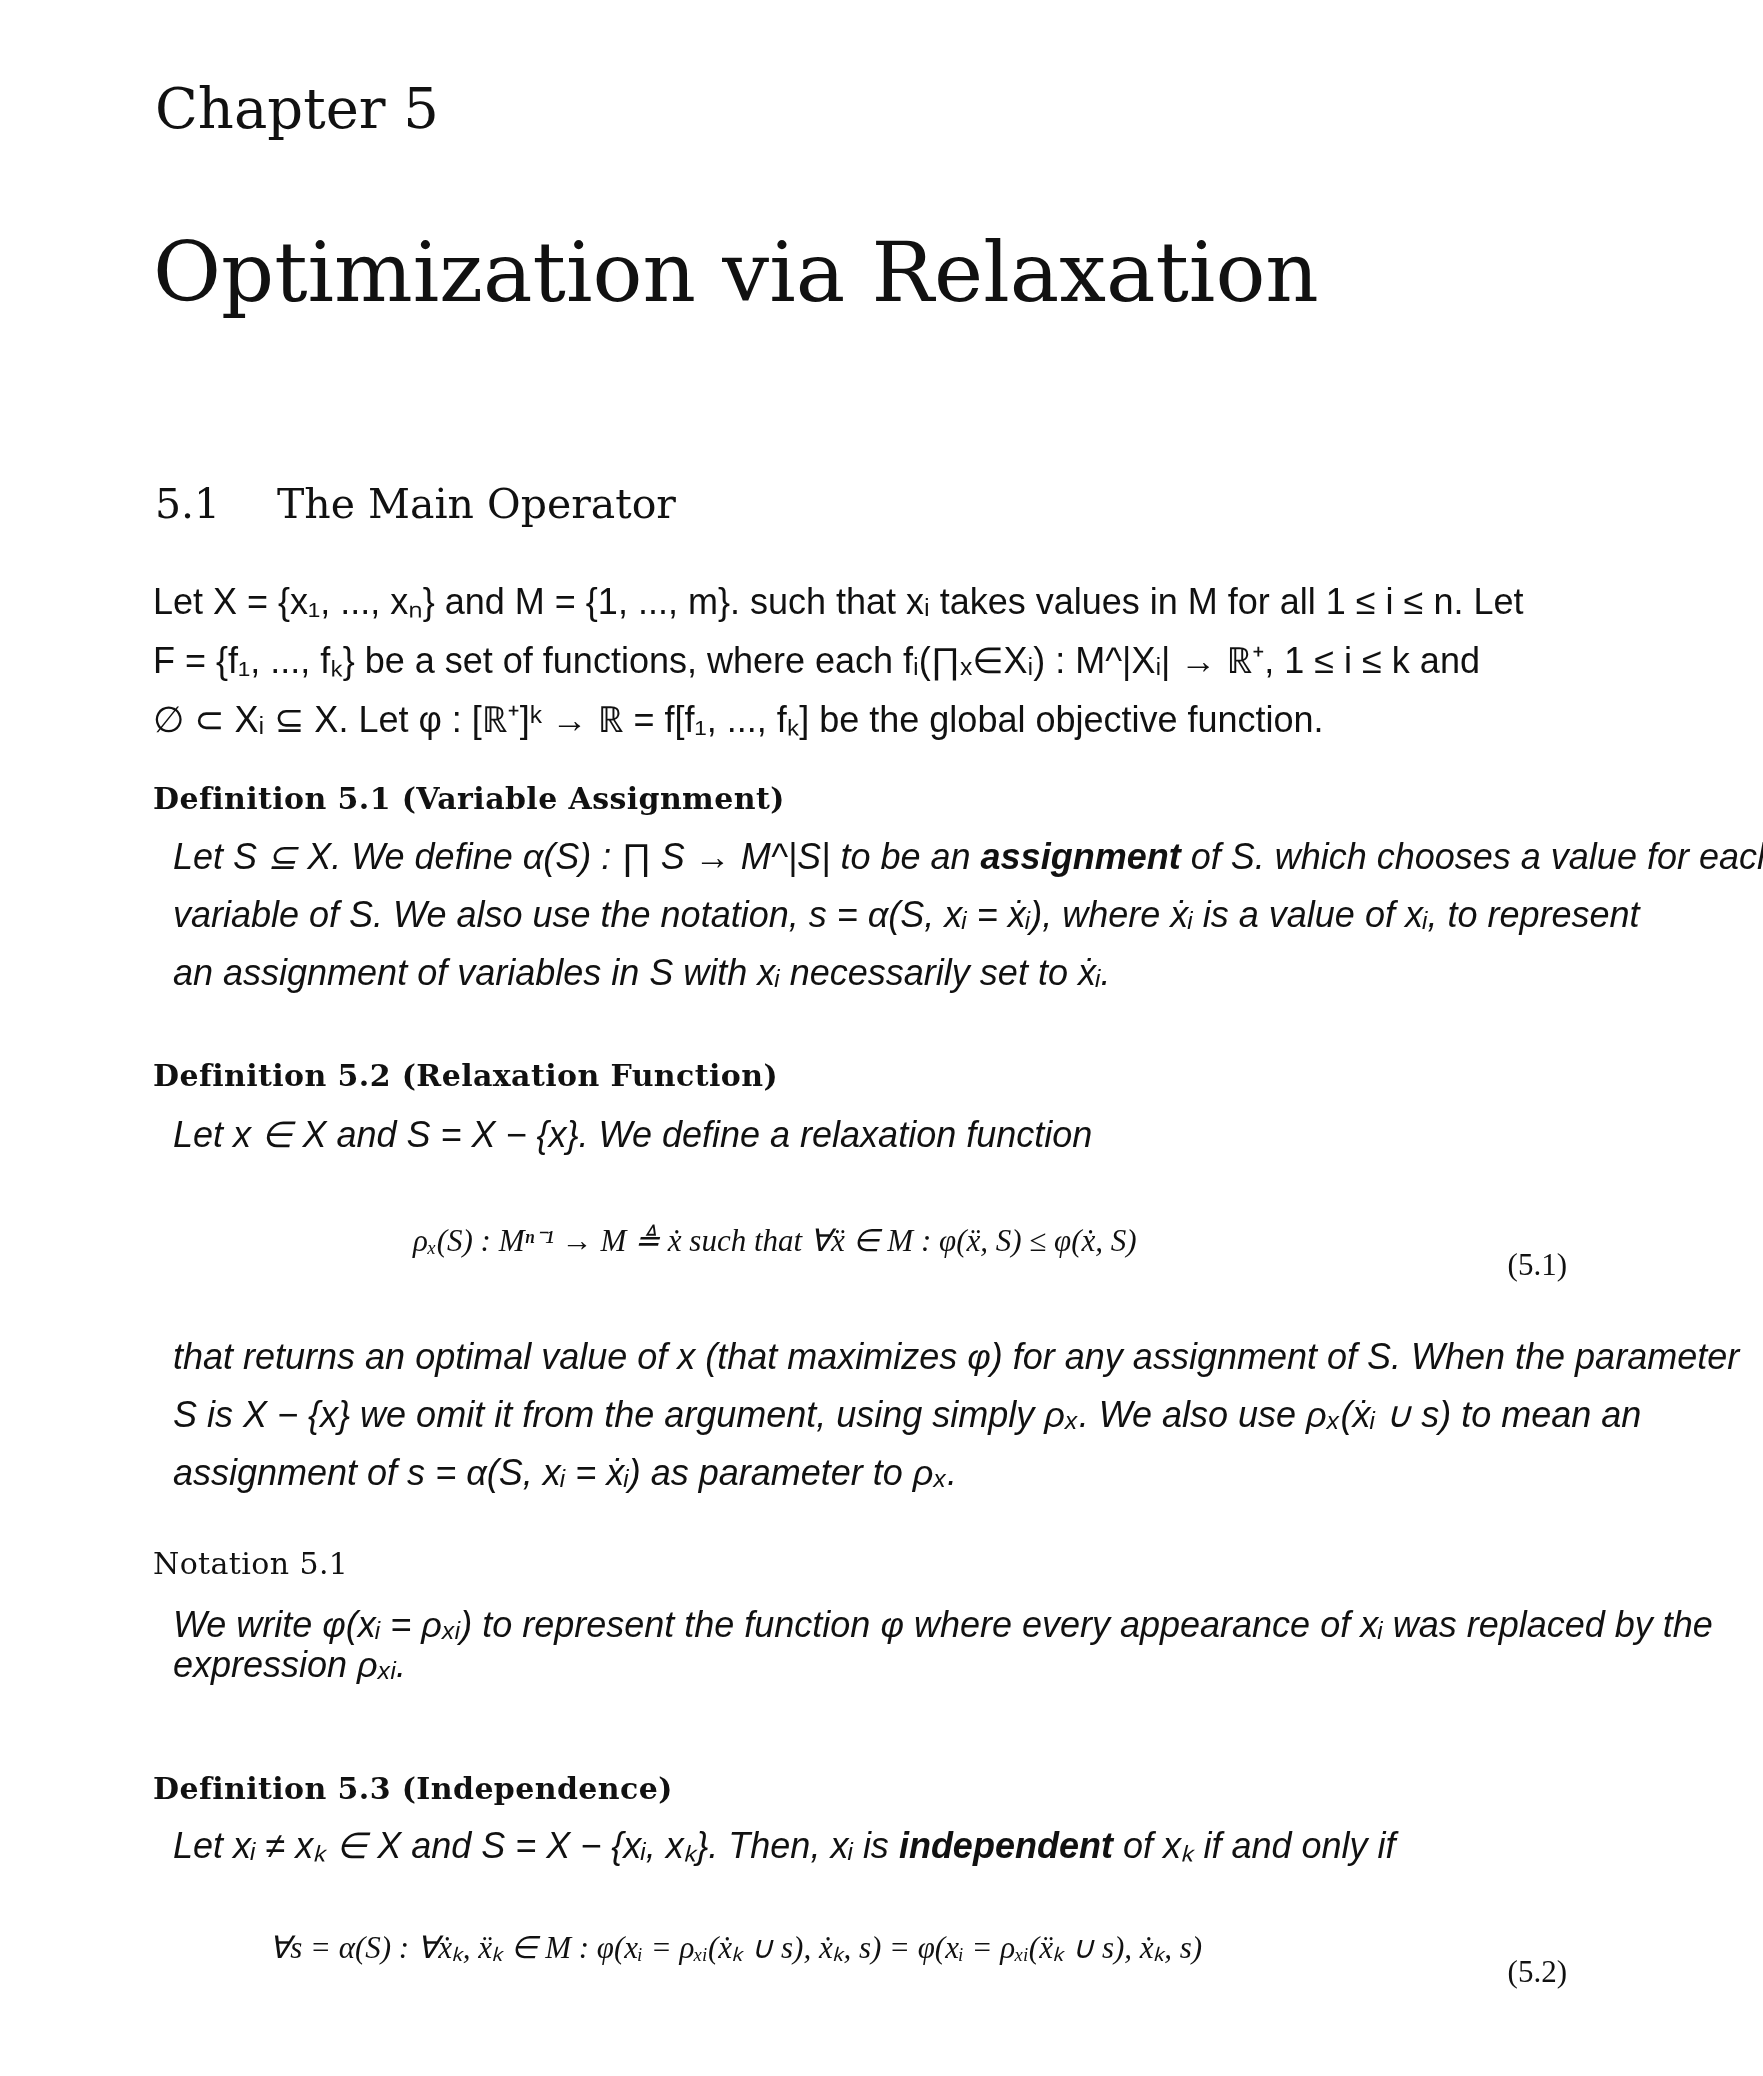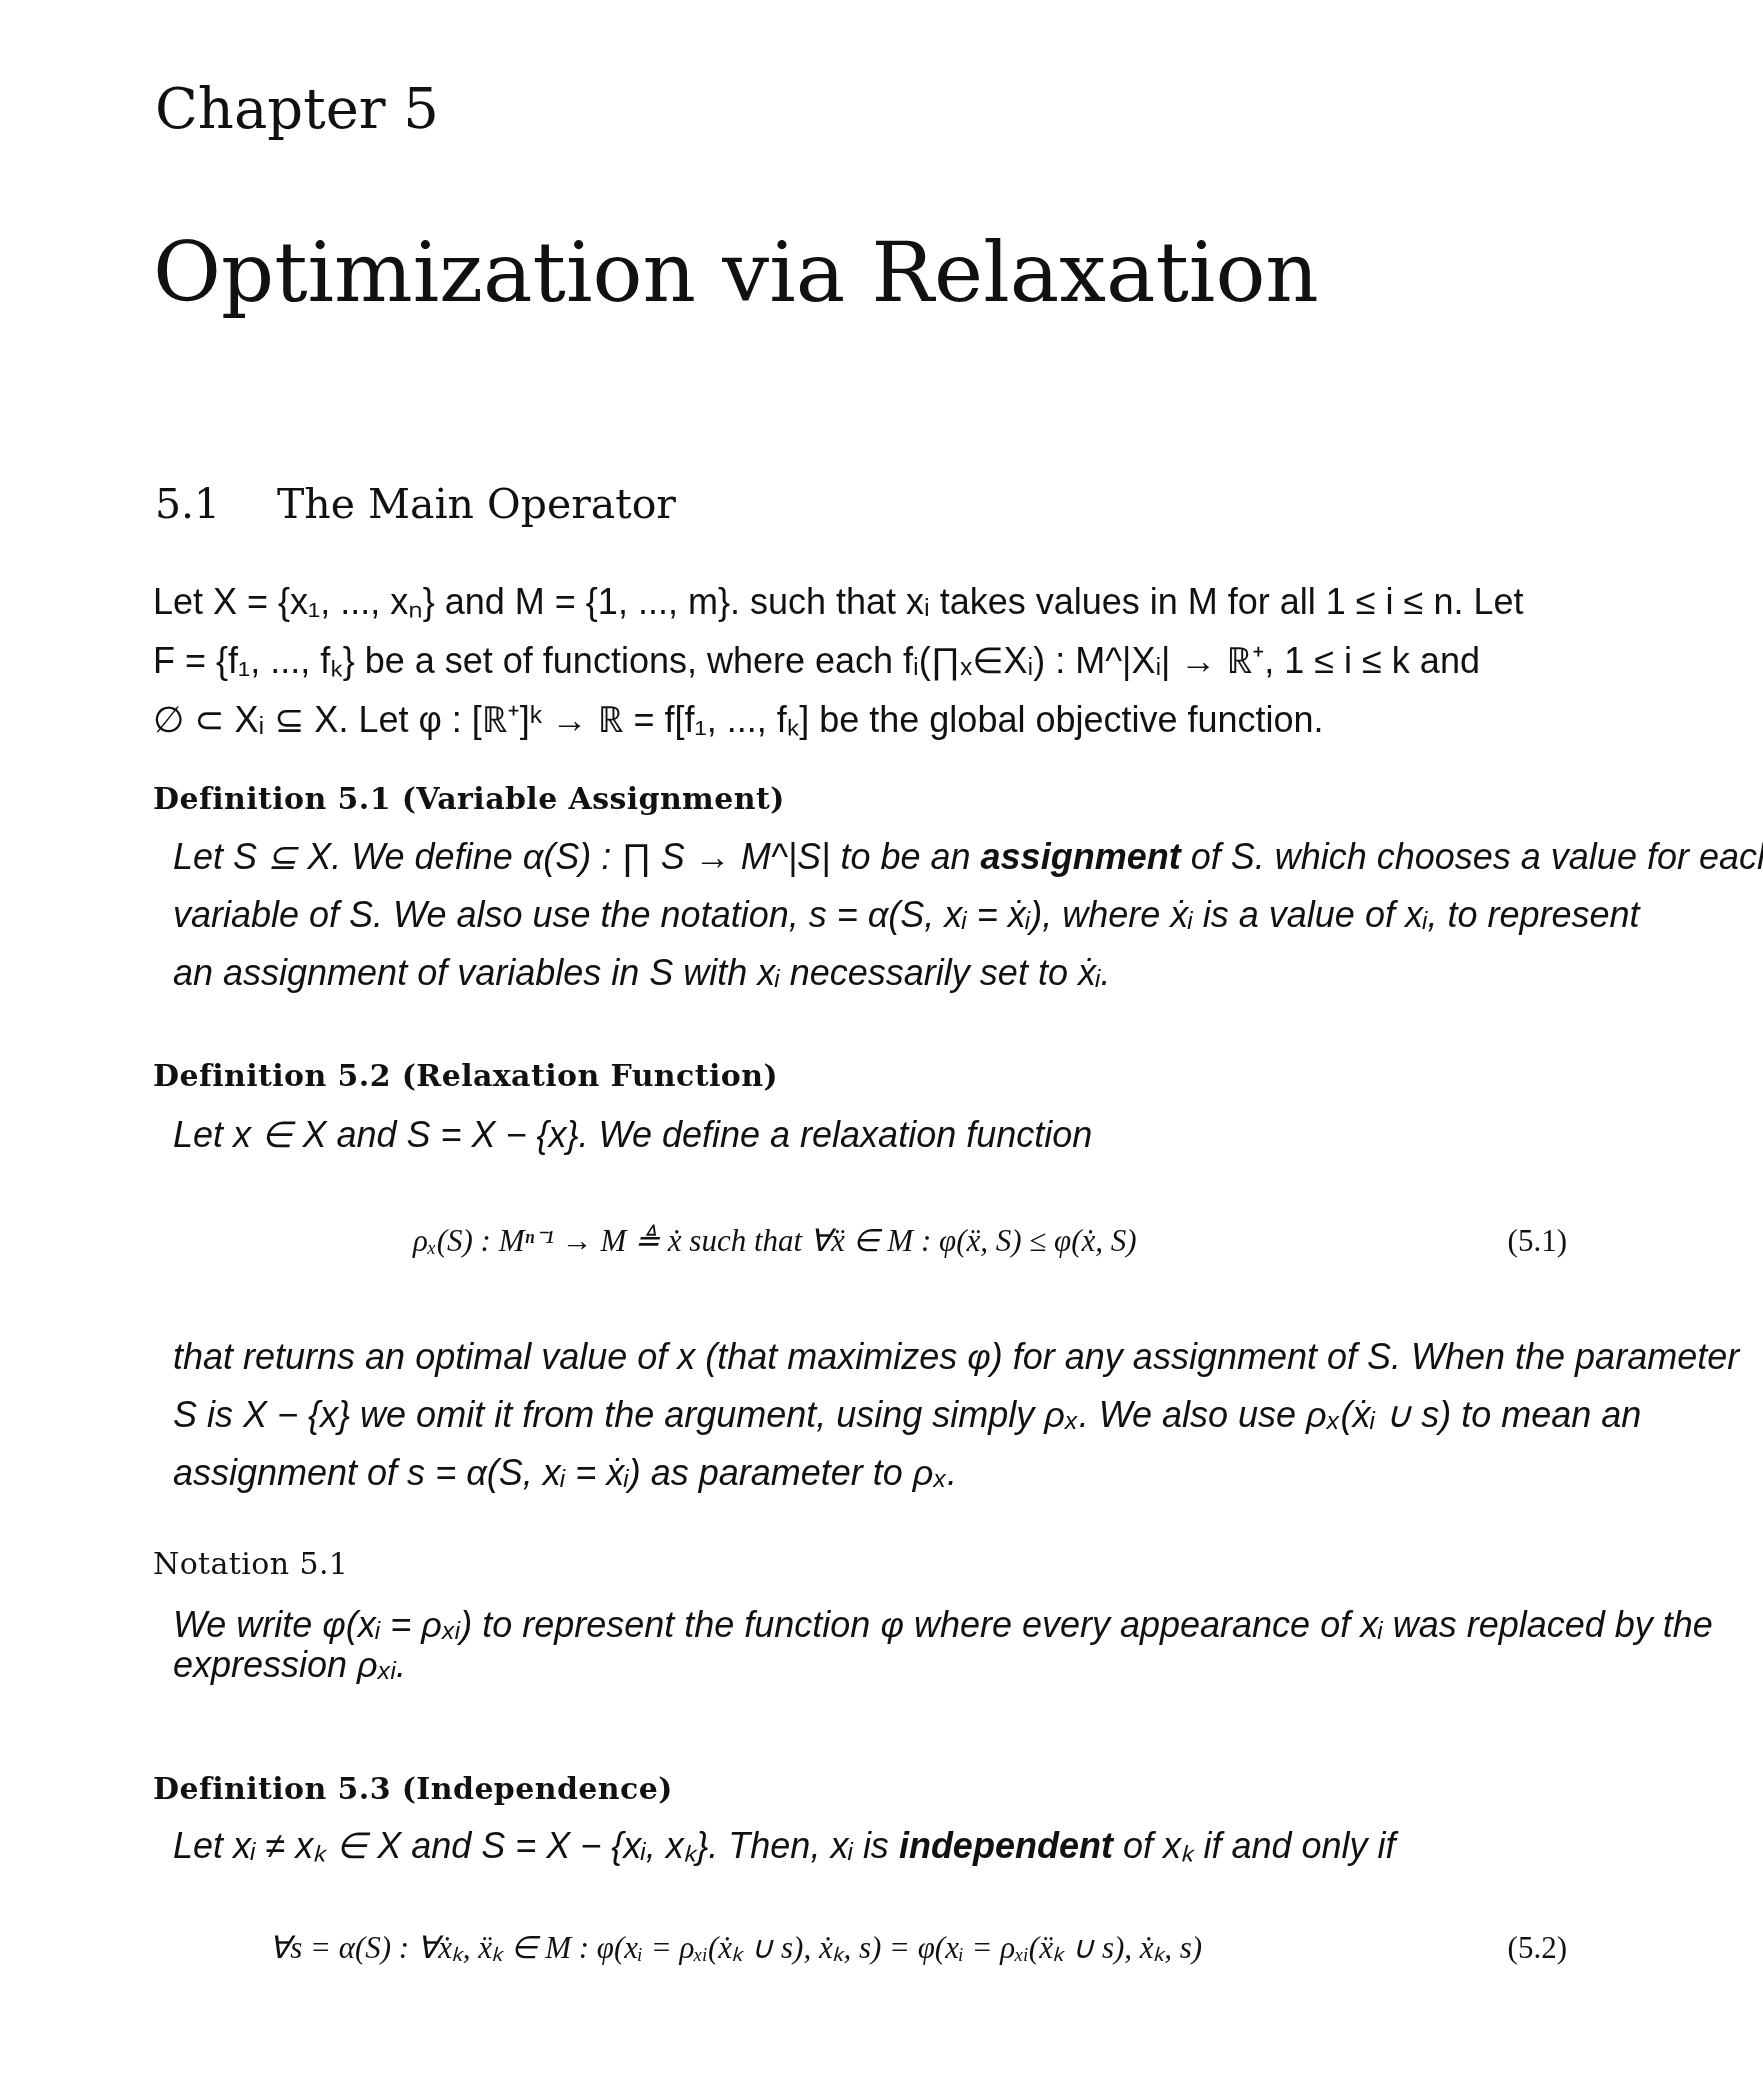--- a/index.html
+++ b/index.html
@@ -7,21 +7,21 @@
        font-family:"DejaVu Serif","Liberation Serif",serif;}
   .abs{position:absolute;white-space:nowrap;}
   .chap{left:155px;top:76px;font-size:56px;line-height:66px;}
   .title{left:153px;top:227px;font-size:83px;line-height:91px;text-align:right;}
   .sec{left:155px;top:479px;font-size:41px;line-height:50px;}
   .sec .num{display:inline-block;width:122px;}
   .p{left:153px;width:1415px;font-family:Liberation Sans, sans-serif;font-size:36px;line-height:33px;text-align:justify;}
   .it{font-style:italic;margin-left:20px;}
   .hd{left:153px;font-family:"DejaVu Serif",serif;font-size:30px;font-weight:bold;letter-spacing:0.4px;line-height:35px;}
   .eq{font-family:"Liberation Serif",serif;font-size:31px;font-style:italic;line-height:36px;}
-  .eqnum{font-family:"Liberation Serif",serif;font-size:31px;right:197px;line-height:36px;}
+  .eqnum{font-family:"Liberation Serif",serif;font-size:31px;right:197px;line-height:36px;margin-top:24px;}
   b.kw{font-weight:bold;}
 </style>
 </head>
 <body>
 
 <div>
 
   <div class="abs chap">Chapter 5</div>
   <div class="abs title">Optimization via Relaxation</div>
 

